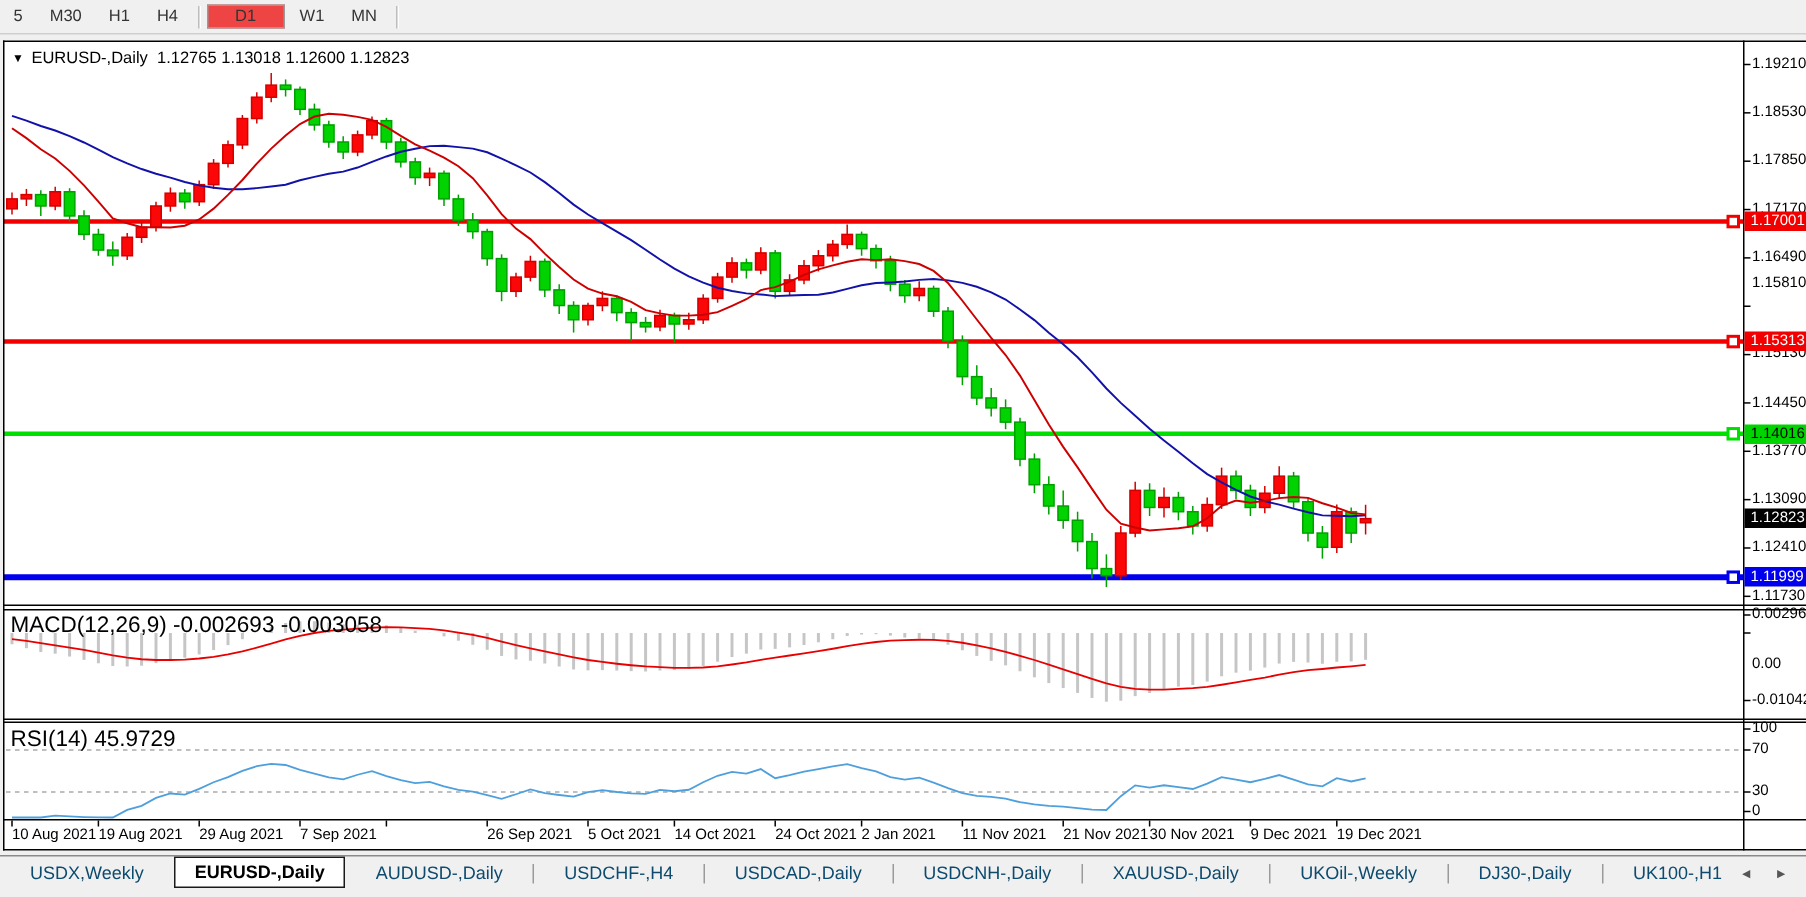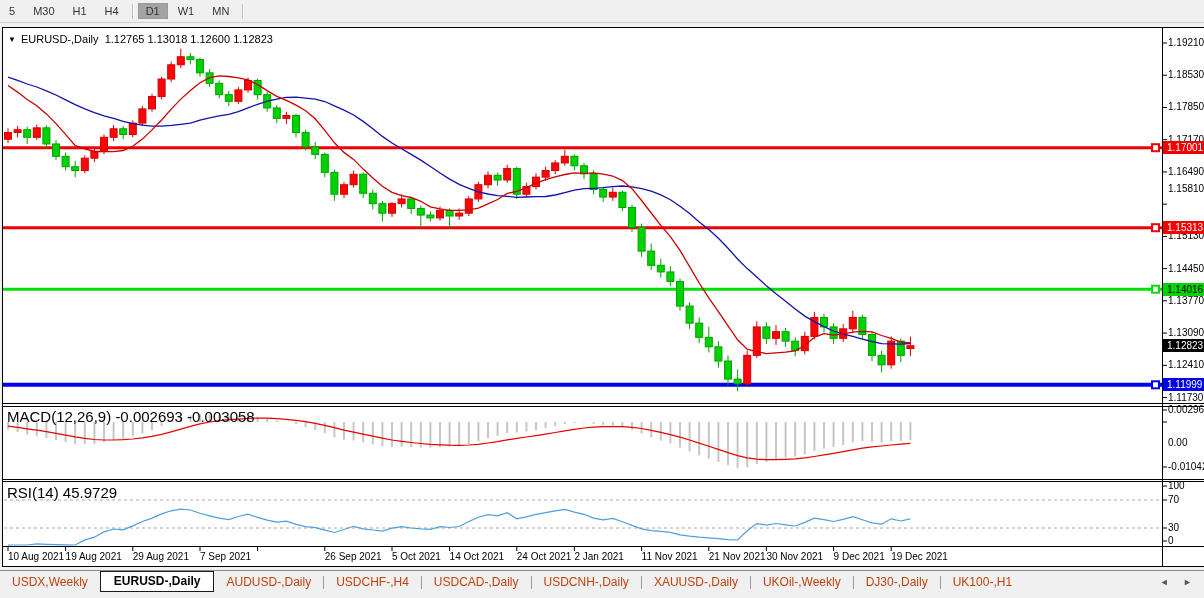--- a/index.html
+++ b/index.html
@@ -7,41 +7,41 @@
     width:1204px;height:598px;position:relative;overflow:hidden;
     background:#f0f0f0;font-family:"Liberation Sans",sans-serif;
     -webkit-font-smoothing:none;
   }
   #toolbar{
     position:absolute;top:0;left:0;width:1204px;height:22px;
     background:#f0f0f0;border-bottom:1px solid #cfcfcf;
     display:flex;align-items:center;
   }
   .tfbtn{font-size:11px;color:#333;padding:2px 8px;margin:0 1px;cursor:default;}
-  .tfbtn.active{background:#a3a3a3;border:1px solid #9a9a9a;padding:1px 7px;}
+  .tfbtn.active{background:#ef4444;border:1px solid #9a9a9a;padding:1px 18px;}
   .tfsep{width:1px;height:15px;background:#bdbdbd;margin:0 4px;box-shadow:1px 0 0 #ffffff;}
   #chart-svg{position:absolute;top:0;left:0;}
   #chart-title{position:absolute;left:8px;top:33px;font-size:11px;color:#000;white-space:nowrap;}
   #chart-title .tri{font-size:8px;margin-right:5px;position:relative;top:-1px;}
   .indlabel{position:absolute;left:7px;font-size:15px;color:#000;white-space:nowrap;}
   #macd-label{top:408px;}
   #rsi-label{top:484px;}
   .axlabel{position:absolute;left:1168px;font-size:10px;color:#000;line-height:10px;white-space:nowrap;}
   .pricebadge{
     position:absolute;left:1163px;width:41px;height:13px;
     font-size:10px;line-height:13px;padding-left:4px;box-sizing:border-box;
     white-space:nowrap;
   }
   .datelabel{position:absolute;top:551px;font-size:10px;color:#000;white-space:nowrap;}
   #tabbar{
     position:absolute;top:570px;left:0;width:1204px;height:22px;
     background:#f0f0f0;border-top:1px solid #8a8a8a;
     display:flex;align-items:center;
   }
-  .tab{font-size:12px;color:#c2410c;padding:3px 12px;white-space:nowrap;cursor:default;}
+  .tab{font-size:12px;color:#0c4a6e;padding:3px 20px;white-space:nowrap;cursor:default;}
   .tab.active{
     background:#ffffff;border:1px solid #1a1a1a;color:#000;font-weight:bold;
     padding:2px 13px 3px;position:relative;top:-1px;
   }
   .tabsep{width:1px;height:13px;background:#9a9a9a;}
   #tab-arrows{position:absolute;right:6px;top:6px;font-size:9px;color:#555;letter-spacing:6px;}
 </style>
 </head>
 <body>
 

